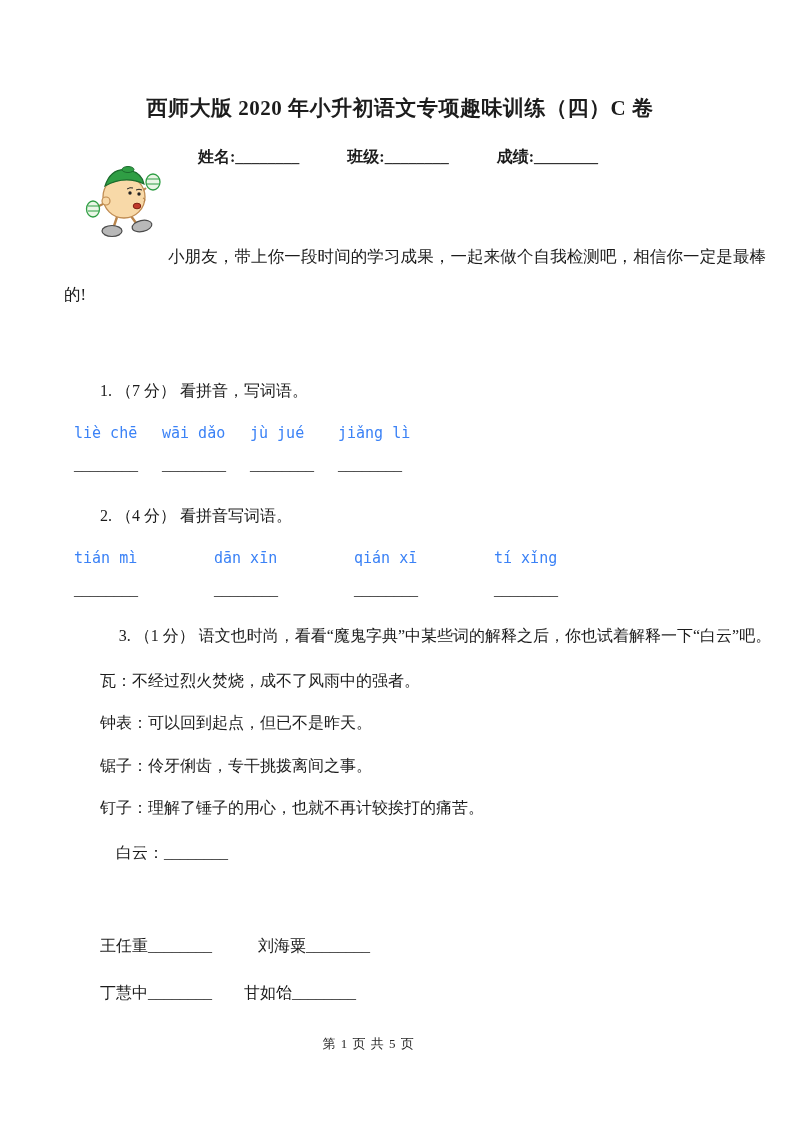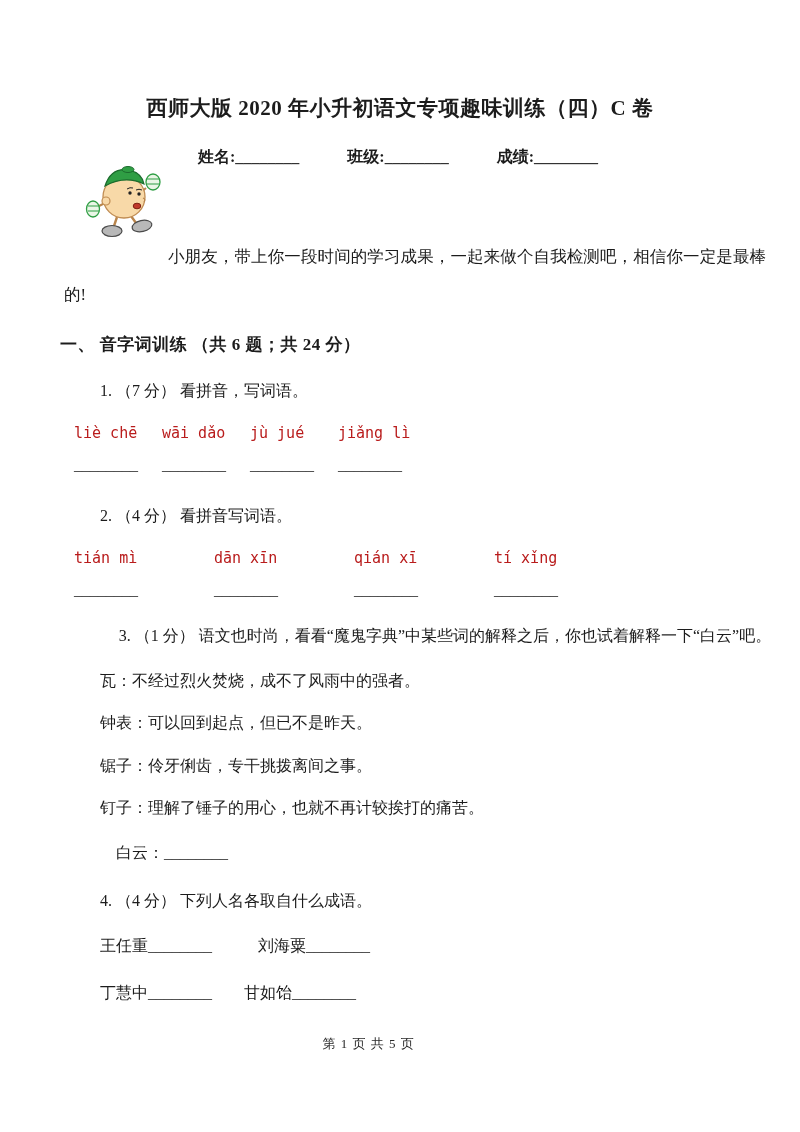--- a/index.html
+++ b/index.html
@@ -33,21 +33,21 @@
   .section-heading {
     position: absolute; top: 333px; left: 60px;
     font-size: 17px; font-weight: bold; letter-spacing: .5px;
   }
 
   .stem { position: absolute; left: 100px; font-size: 16px; white-space: nowrap; }
   .stem.wide { white-space: normal; width: 690px; text-align: center; }
 
   .pinyin-row {
     position: absolute; left: 74px; display: grid;
-    font-family: "DejaVu Sans Mono", monospace; font-size: 15px; color: #b91c1c;
+    font-family: "DejaVu Sans Mono", monospace; font-size: 15px; color: #3b82f6;
   }
   .cols-88  { grid-template-columns: 88px 88px 88px 88px; }
   .cols-140 { grid-template-columns: 140px 140px 140px 140px; }
 
   .blank-row { position: absolute; left: 74px; display: grid; font-size: 16px; color: #444; }
 
   .def-line { position: absolute; left: 100px; font-size: 16px; white-space: nowrap; }
 
   .answer-line { position: absolute; left: 116px; font-size: 16px; white-space: nowrap; }
 
@@ -104,21 +104,20 @@
 
     <circle cx="50" cy="33" r="1.7" fill="#222"></circle>
     <circle cx="59" cy="34" r="1.7" fill="#222"></circle>
     <path d="M47 29 q3 -2 6 -1 M56 30 q3 -1.5 6 0" stroke="#222" stroke-width="1" fill="none"></path>
     <path d="M63 38 q3 1 1 4" stroke="#b9854c" stroke-width="1.2" fill="none"></path>
     <ellipse cx="57" cy="46" rx="3.8" ry="2.8" stroke="#7e1f12" stroke-width="1" fill="#c0392b"></ellipse>
   </svg>
 
   <p class="intro">小朋友，带上你一段时间的学习成果，一起来做个自我检测吧，相信你一定是最棒的!</p>
 
-  <div class="section-heading">一、 音字词训练 （共 6 题；共 24 分）</div>
 
   <div class="stem" style="top:381px">1. （7 分）  看拼音，写词语。</div>
   <div class="pinyin-row cols-88" style="top:424px">
     <span>liè chē</span>
     <span>wāi dǎo</span>
     <span>jù jué</span>
     <span>jiǎng lì</span>
   </div>
   <div class="blank-row cols-88" style="top:456px">
     <span class="blank">________</span>
@@ -143,21 +142,20 @@
 
   <div class="stem wide" style="top:626px">3. （1 分）  语文也时尚，看看“魔鬼字典”中某些词的解释之后，你也试着解释一下“白云”吧。</div>
   <div class="def-line" style="top:671px">瓦：不经过烈火焚烧，成不了风雨中的强者。</div>
   <div class="def-line" style="top:713px">钟表：可以回到起点，但已不是昨天。</div>
   <div class="def-line" style="top:756px">锯子：伶牙俐齿，专干挑拨离间之事。</div>
   <div class="def-line" style="top:798px">钉子：理解了锤子的用心，也就不再计较挨打的痛苦。</div>
   <div class="answer-line" style="top:843px">
     <span>白云：</span><span class="blank">________</span>
   </div>
 
-  <div class="stem" style="top:891px">4. （4 分）  下列人名各取自什么成语。</div>
   <div class="names-row r1" style="top:936px">
     <span class="pair"><span>王任重</span><span class="blank">________</span></span>
     <span class="pair"><span>刘海粟</span><span class="blank">________</span></span>
   </div>
   <div class="names-row r2" style="top:983px">
     <span class="pair"><span>丁慧中</span><span class="blank">________</span></span>
     <span class="pair"><span>甘如饴</span><span class="blank">________</span></span>
   </div>
 
   <div class="footer">第 1 页 共 5 页</div>

